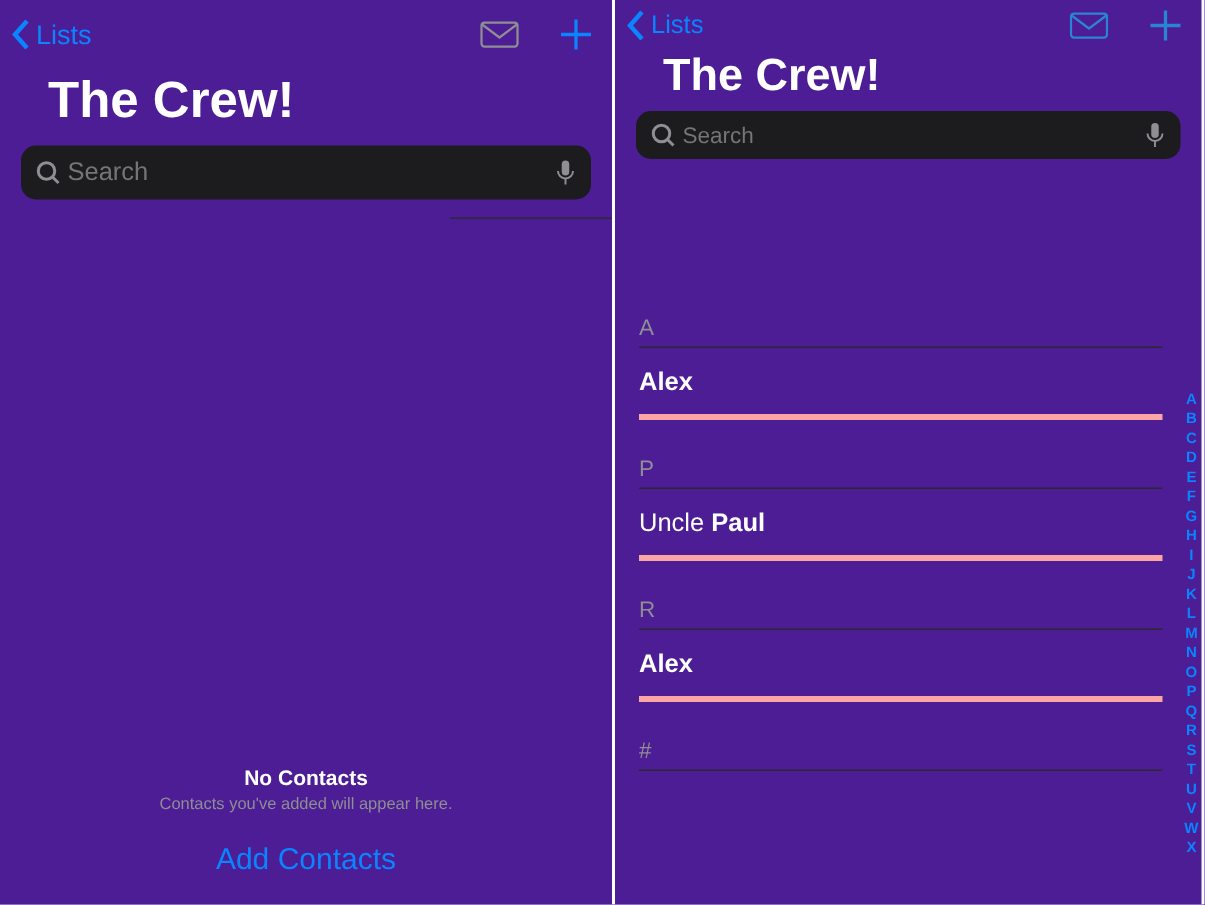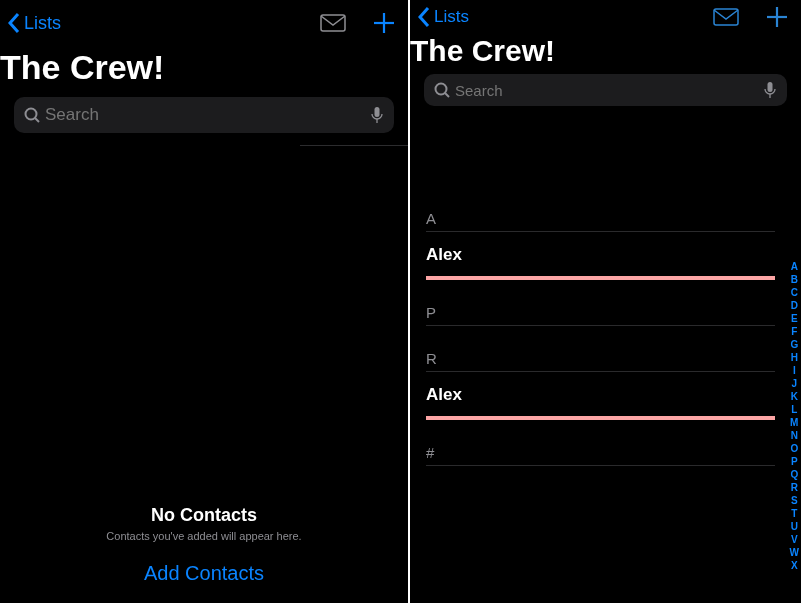--- a/index.html
+++ b/index.html
@@ -8,21 +8,21 @@
     padding: 0;
     background: #fff;
     font-family: -apple-system, "Helvetica Neue", Helvetica, Arial, sans-serif;
     width: 803px;
     height: 603px;
     overflow: hidden;
     display: flex;
   }
   .pane {
     position: relative;
-    background: #000000;
+    background: #4c1d95;
     height: 603px;
     overflow: hidden;
     flex-shrink: 0;
   }
   .pane-left { width: 410px; border-right: 2px solid #fff; }
   .pane-right { width: 391px; }
 
   
   .navbar {
     display: flex;
@@ -47,21 +47,21 @@
     align-items: center;
     gap: 26px;
   }
   .mail-icon { width: 26px; height: 18px; stroke: #8e8e93; stroke-width: 1.5; fill: none; }
   .plus-icon { width: 24px; height: 24px; stroke: #0a84ff; stroke-width: 2.2; fill: none; }
 
   
   .title {
     color: #fff;
     font-weight: 700;
-    padding-left: 0;
+    padding-left: 32px;
   }
   .pane-left .title { font-size: 34px; margin-top: 6px; }
   .pane-right .title { font-size: 30px; margin-top: 0; }
   .pane-right .navbar { height: 34px; padding-top: 0; }
   .pane-right .nav-left { font-size: 17px; }
   .pane-right .plus-icon { stroke: #2a84d4; }
   .pane-right .mail-icon { stroke: #2a84d4; }
 
   
   .search {
@@ -102,21 +102,21 @@
 
   
   .empty {
     position: absolute;
     bottom: 18px;
     left: 0; right: 0;
     text-align: center;
   }
   .empty h2 {
     color: #fff;
-    font-size: 18px;
+    font-size: 14px;
     font-weight: 700;
     margin: 0 0 4px 0;
     text-align: center;
   }
   .empty .sub {
     color: #8e8e93;
     font-size: 11px;
     margin: 0 0 20px 0;
   }
   .empty .add-link {
@@ -246,20 +246,21 @@
       </svg>
   </div>
 
   <div class="list">
     <div class="sect-head">A</div>
     <div class="sect-sep"></div>
     <div class="row"><strong>Alex</strong></div>
 
     <div class="sect-head" style="margin-top:20px">P</div>
     <div class="sect-sep"></div>
+    <div class="row"><span class="light">Uncle </span><strong>Paul</strong></div>
 
     <div class="sect-head" style="margin-top:20px">R</div>
     <div class="sect-sep"></div>
     <div class="row"><strong>Alex</strong></div>
 
     <div class="sect-head" style="margin-top:20px">#</div>
     <div class="sect-sep"></div>
   </div>
 
   <div class="index-bar" id="index-bar">

